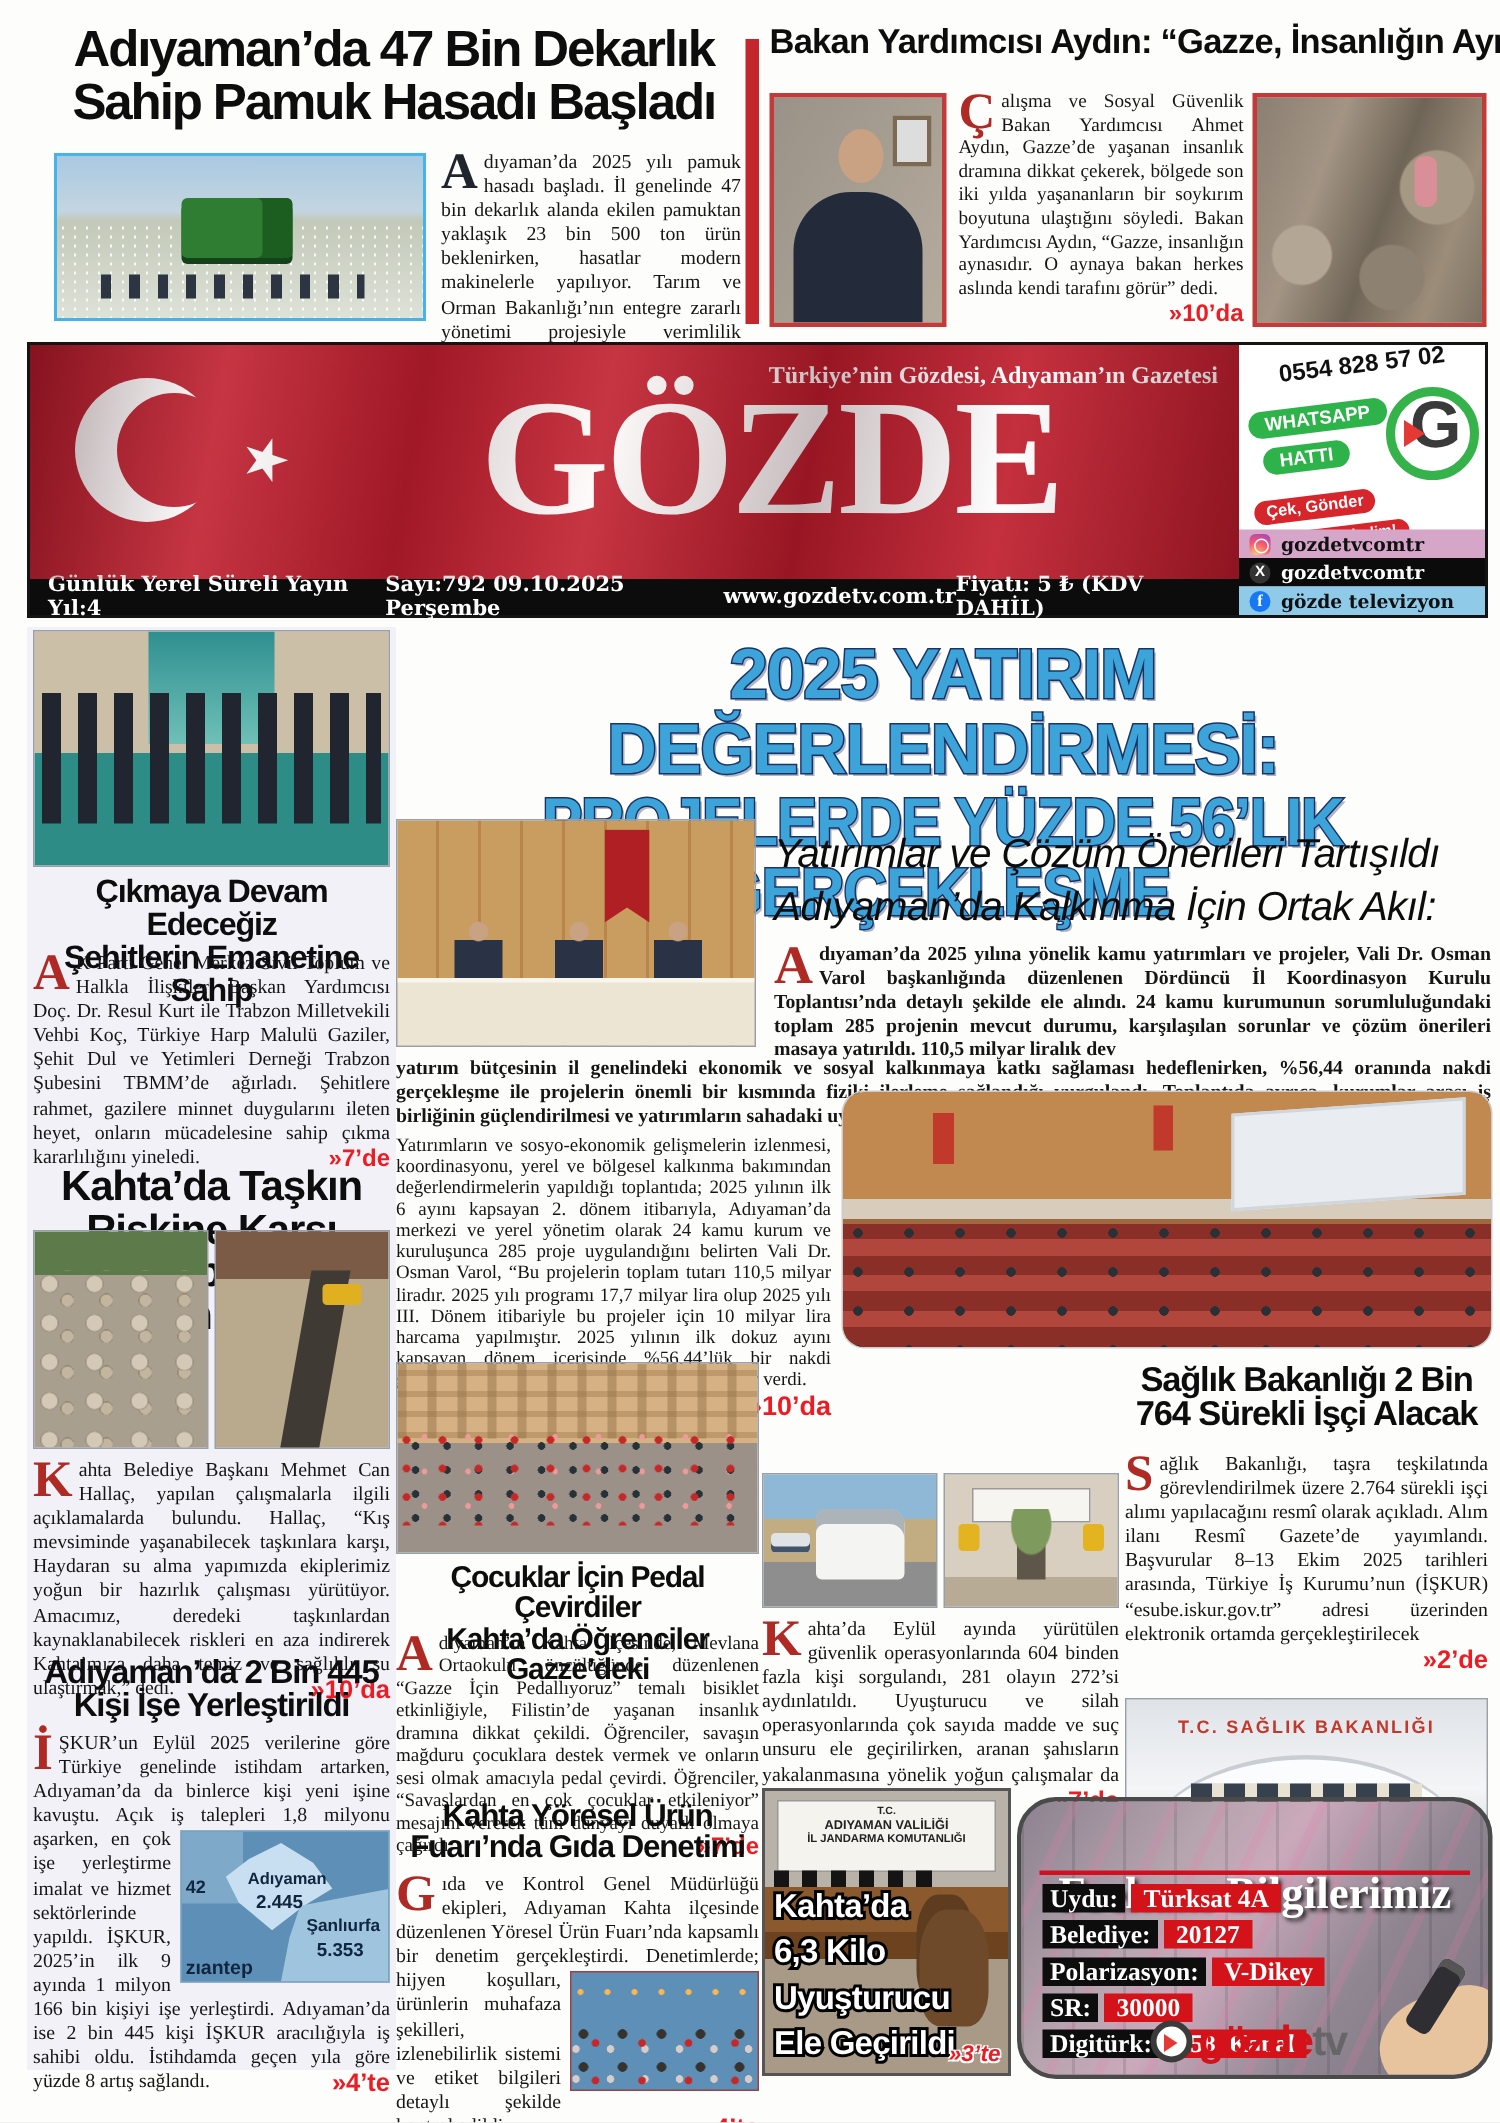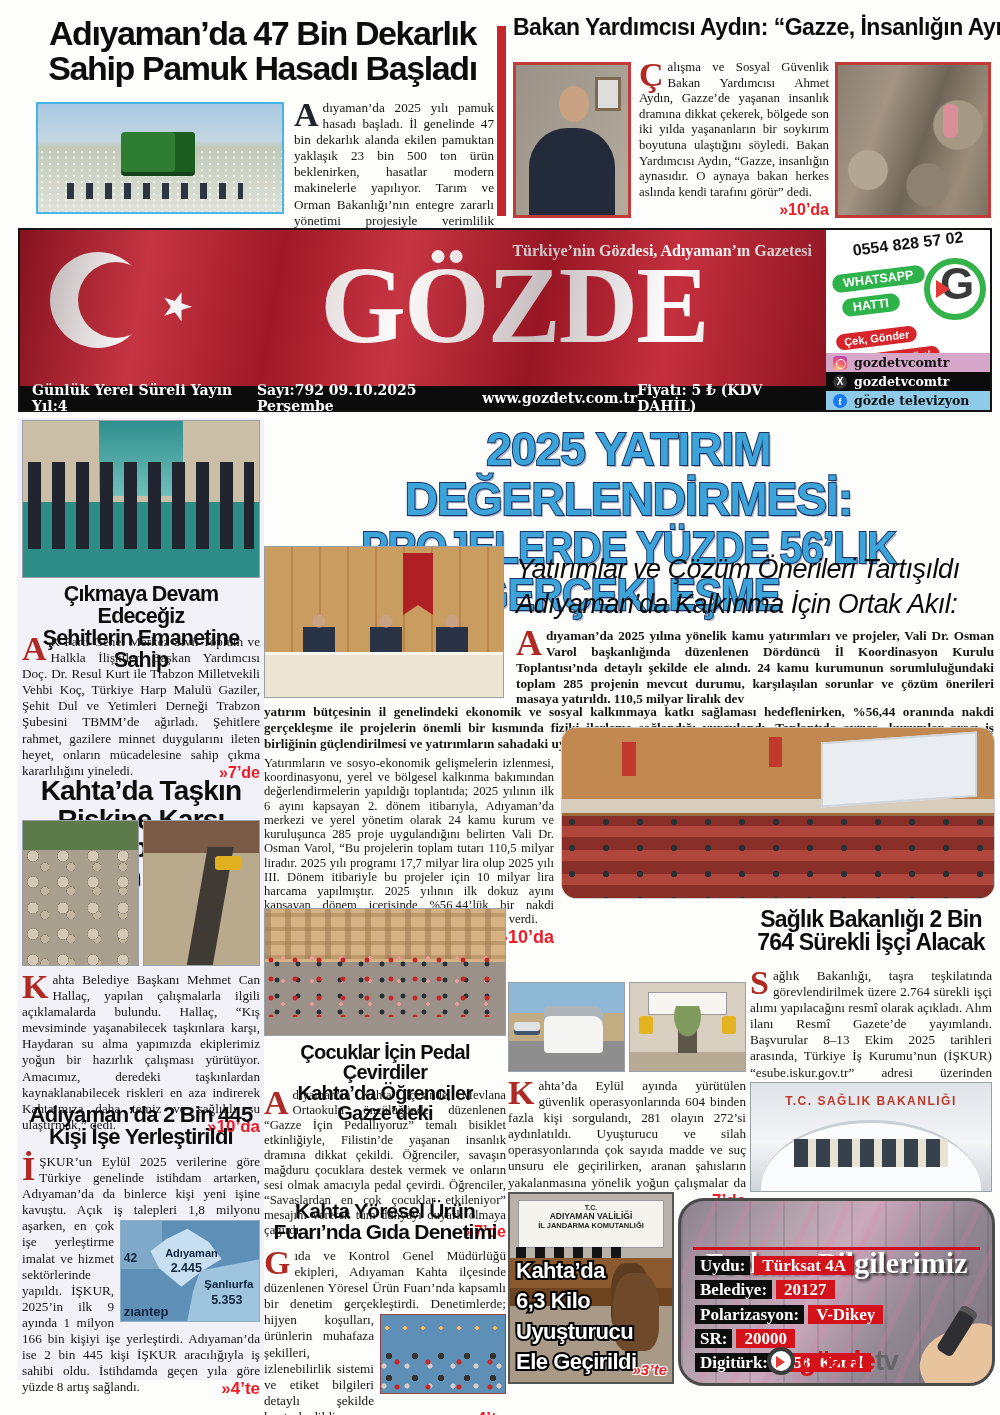--- a/index.html
+++ b/index.html
@@ -491,42 +491,42 @@
   </div>
 
   <div class="abs hl" style="left:750px; top:908px; width:242px; font-size:23px;">
     <span>Sağlık Bakanlığı 2 Bin</span>
     <span>764 Sürekli İşçi Alacak</span>
   </div>
   <div class="abs body-text" style="left:750px; top:968px; width:242px; height:112px;">
     <span class="dropcap">S</span><span>ağlık Bakanlığı, taşra teşkilatında görevlendirilmek üzere 2.764 sürekli işçi alımı yapılacağını resmî olarak açıkladı. Alım ilanı Resmî Gazete’de yayımlandı. Başvurular 8–13 Ekim 2025 tarihleri arasında, Türkiye İş Kurumu’nun (İŞKUR) “esube.iskur.gov.tr” adresi üzerinden elektronik ortamda gerçekleştirilecek</span>
     <span class="pageref" style="font-size:17px;">»2’de</span>
   </div>
-  <div class="photo saglik-photo" style="left:750px; top:1082px; width:242px; height:110px;">
+  <div class="photo saglik-photo" style="left:750px; top:1132px; width:242px; height:110px;">
     <div class="sb-arch"></div>
     <div class="sb-windows"></div>
     <div class="sb-sign">T.C. SAĞLIK BAKANLIĞI</div>
   </div>
 
   <div class="abs frekans">
     <div class="abs fk-streaks"></div>
     <div class="abs fk-title">Frekans Bilgilerimiz</div>
     <div class="abs fk-line"></div>
     <div class="abs fk-rows">
       <div class="fk-row">
         <span class="fk-label">Uydu:</span><span class="fk-value">Türksat 4A</span>
       </div>
       <div class="fk-row">
         <span class="fk-label">Belediye:</span><span class="fk-value">20127</span>
       </div>
       <div class="fk-row">
         <span class="fk-label">Polarizasyon:</span><span class="fk-value">V-Dikey</span>
       </div>
       <div class="fk-row">
-        <span class="fk-label">SR:</span><span class="fk-value">20000</span>
+        <span class="fk-label">SR:</span><span class="fk-value">30000</span>
       </div>
       <div class="fk-row">
         <span class="fk-label">Digitürk:</span><span class="fk-value">658. Kanal</span>
       </div>
     </div>
     <div class="abs fk-hand"></div>
     <div class="abs fk-remote"></div>
     <div class="abs fk-gmark"></div>
     <div class="abs fk-gplay"></div>
     <div class="abs fk-brand">

